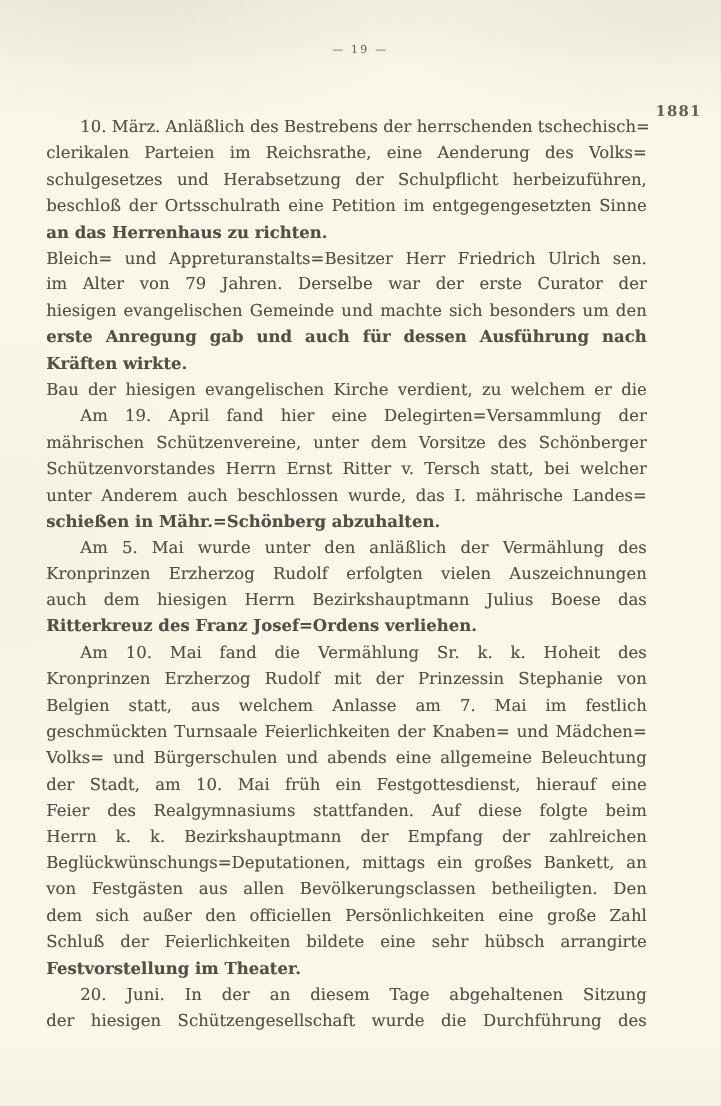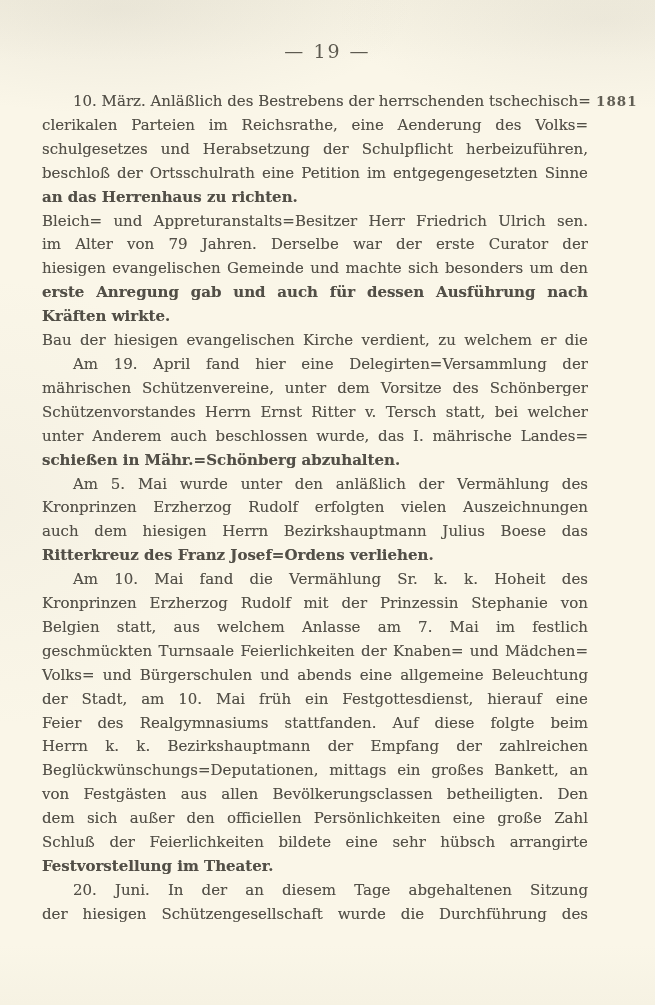--- a/index.html
+++ b/index.html
@@ -18,37 +18,37 @@
       radial-gradient(ellipse 300px 300px at 0% 50%, rgba(180,176,166,0.08), rgba(180,176,166,0) 75%),
       linear-gradient(180deg, #f4f0e1 0%, #faf6e8 6%, #faf6e8 94%, #f6f2e3 100%);
     overflow:hidden;
     color:#524f47;
   }
   .running-head{
     position:absolute;
     top:40px; left:0;
     width:100%;
     text-align:center;
-    font-size:19px;
+    font-size:10px;
     letter-spacing:2px;
     color:#5d5a50;
   }
   .margin-year{
     position:absolute;
     left:596px;
     top:93px;
     font-size:13.5px;
     letter-spacing:1px;
     color:#615e54;
     font-weight:bold;
   }
   .text-block{
     position:absolute;
     left:42px;
-    top:90px;
+    top:104px;
     width:546px;
     font-size:15px;
     line-height:23.9px;
     color:#524f47;
     text-shadow:0 0 0.4px rgba(82,79,71,0.45);
   }
   .para{
     margin:0;
     padding:0;
   }

